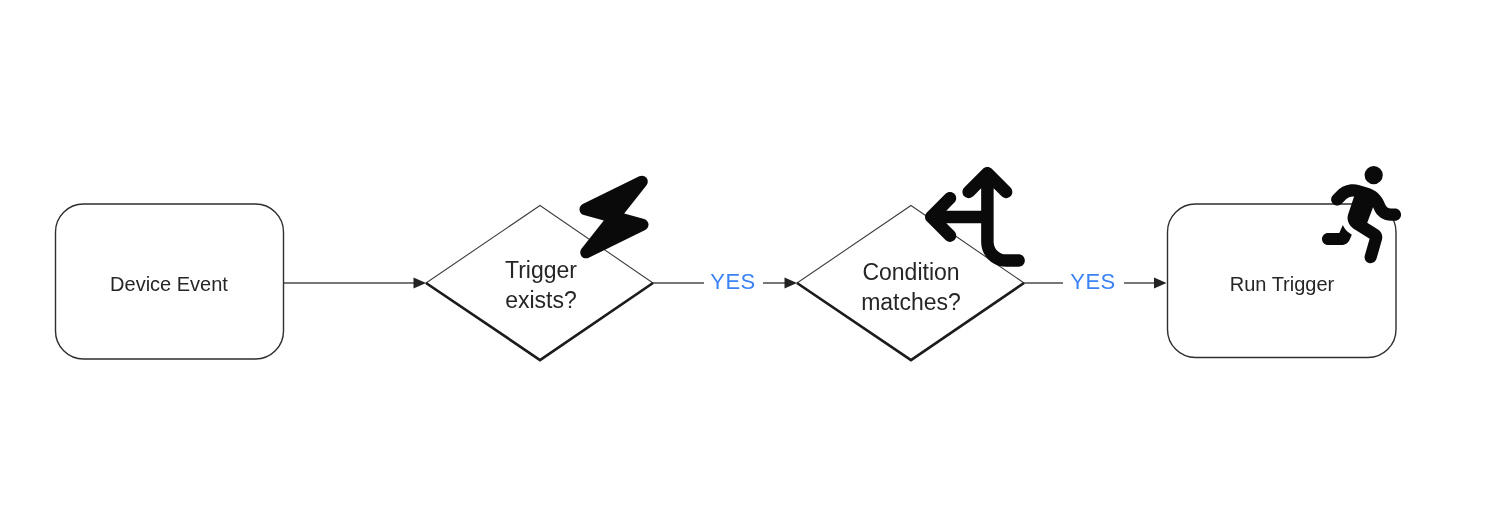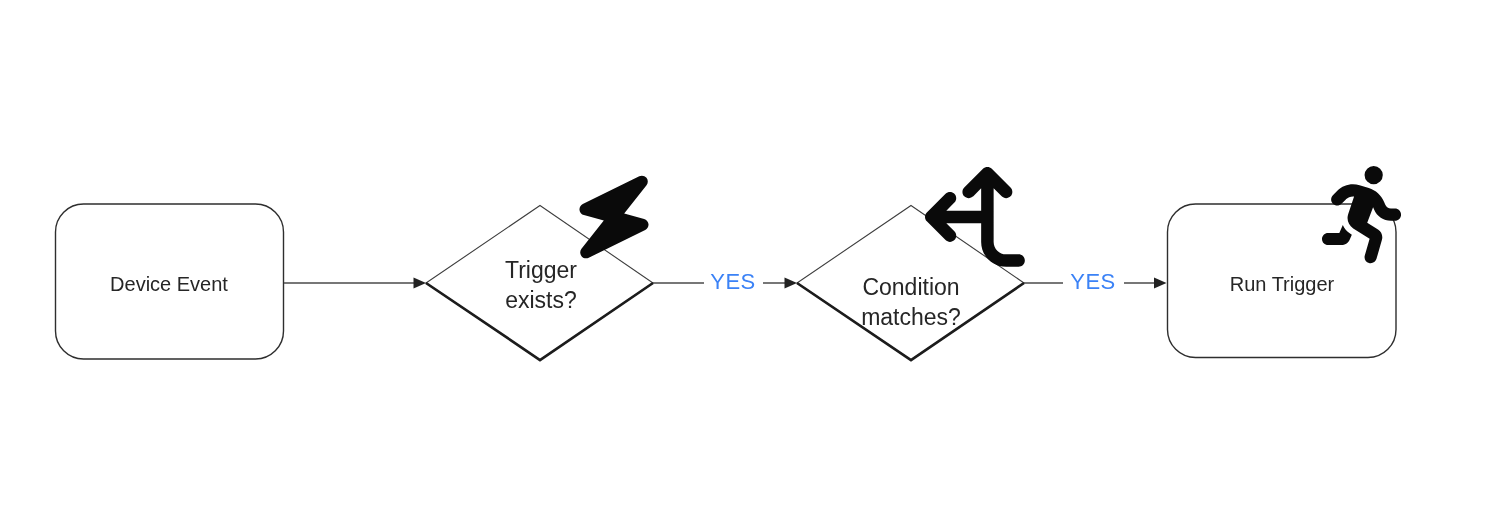--- a/index.html
+++ b/index.html
@@ -123,21 +123,21 @@
 
   <div class="label node-label" style="left:169px; top:284px;">Device Event</div>
 
   <div class="label diamond-label" style="left:541px; top:285px;">
     <div>Trigger</div>
     <div>exists?</div>
   </div>
 
   <div class="label edge-label" style="left:733px; top:282px;">YES</div>
 
-  <div class="label diamond-label" style="left:911px; top:302px;">
+  <div class="label diamond-label" style="left:911px; top:287px;">
     <div>Condition</div>
     <div>matches?</div>
   </div>
 
   <div class="label edge-label" style="left:1093px; top:282px;">YES</div>
 
   <div class="label node-label" style="left:1282px; top:284px;">Run Trigger</div>
 
 </div>
 

